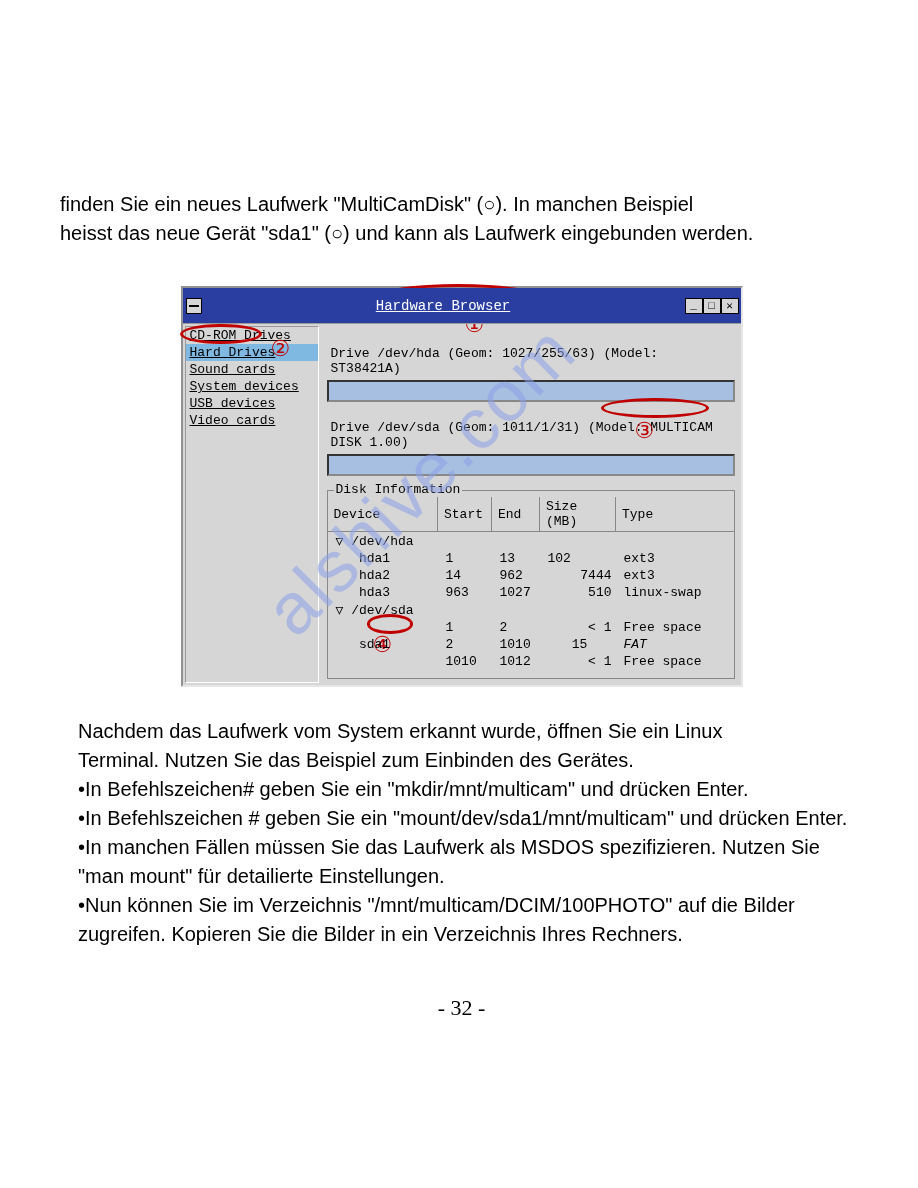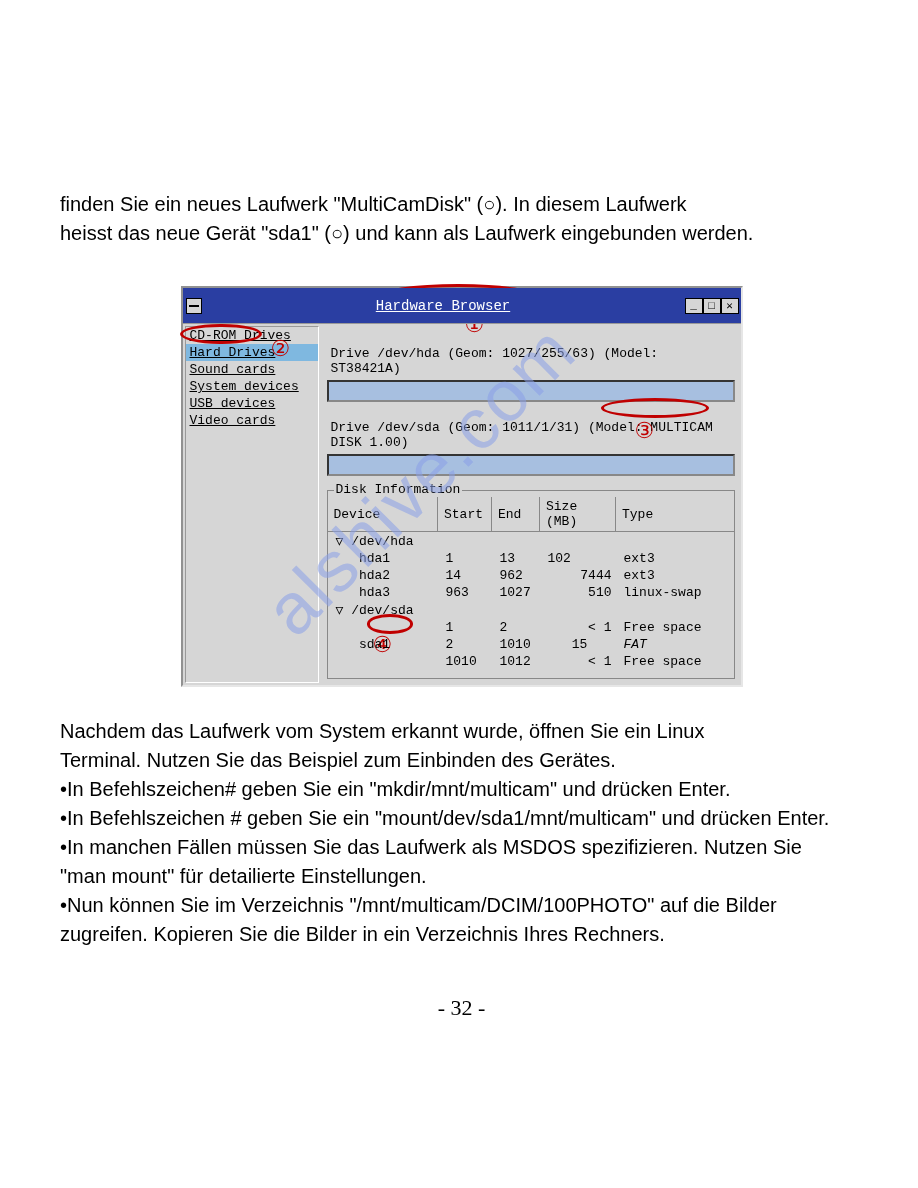--- a/index.html
+++ b/index.html
@@ -125,37 +125,37 @@
     transform:rotate(-45deg);
     transform-origin: 50% 50%;
     font-family: Arial, sans-serif;
     letter-spacing:2px;
     white-space:nowrap;
     text-align:center;
     display:flex;align-items:center;justify-content:center;
   }
 
   .outro{margin-top:10px;}
-  .outro p{font-size:20px;line-height:1.45;color:#000;}
+  .outro p{font-size:20px;line-height:1.45;color:#000;margin-left:18px;}
 
   .pagenum{
     text-align:center;
     font-family:"Times New Roman",serif;
     font-size:22px;
     margin-top:46px;
   }
 </style>
 </head>
 <body>
 
 <div class="page">
 
   <div class="intro">
     <p>
-      <span>finden Sie ein neues Laufwerk "MultiCamDisk" (</span><span class="circ">○</span><span>). In diesem Laufwerk</span>
+      <span>finden Sie ein neues Laufwerk "MultiCamDisk" (</span><span class="circ">○</span><span>). In manchen Beispiel</span>
     </p>
     <p>
       <span>heisst das neue Gerät "sda1" (</span><span class="circ">○</span><span>) und kann als Laufwerk eingebunden werden.</span>
     </p>
   </div>
 
   <div class="hwwin">
 
     <div class="ann ann-oval" style="top:-4px;left:195px;width:160px;height:24px;border-radius:80px/12px;"></div>
     <span class="num" style="top:24px;left:282px;">①</span>

